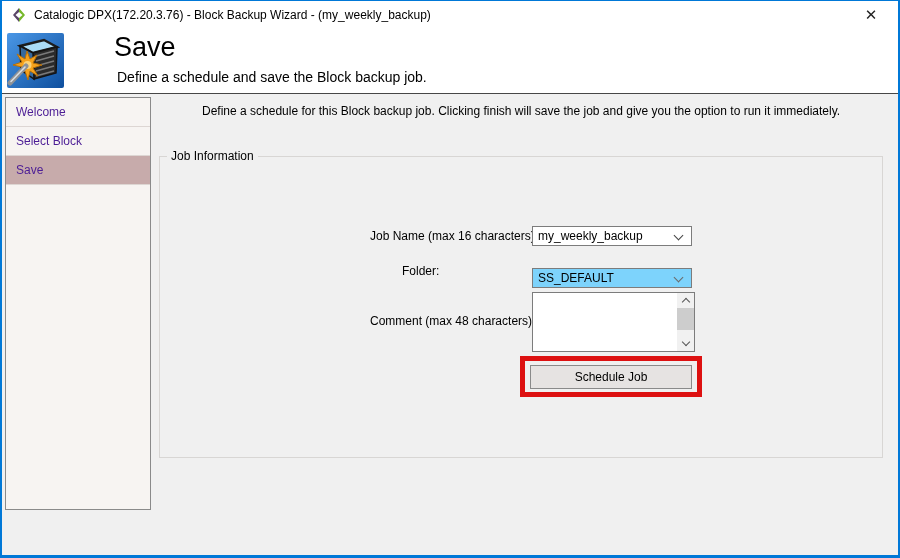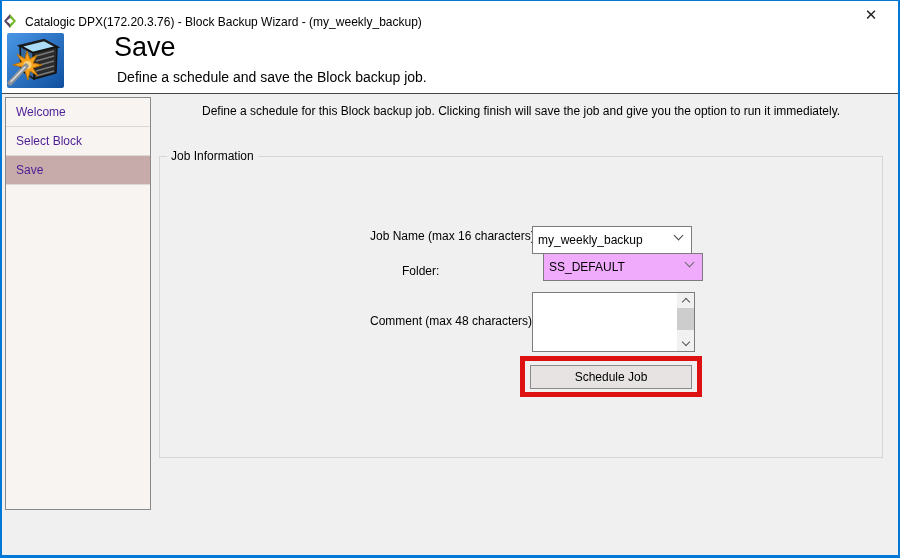--- a/index.html
+++ b/index.html
@@ -9,21 +9,21 @@
     position:relative; background:#fff; overflow:hidden;
   }
   .window {
     position:absolute; inset:0;
     border:2px solid #0078d7; border-top-width:1px; border-bottom-width:3px;
     background:#f0f0f0;
   }
   
   .titlebar {
     position:absolute; left:0; top:0; right:0; height:28px;
-    background:#ffffff; display:flex; align-items:flex-end; 
+    background:#ffffff; display:flex; align-items:center; padding-left:9px;
   }
   .titlebar-icon { width:16px; height:16px; flex:0 0 16px; }
   .titlebar-text { font-size:12px; color:#000; margin-left:7px; white-space:nowrap; }
   .close-btn {
     position:absolute; right:8px; top:0; width:38px; height:28px;
     display:flex; align-items:center; justify-content:center;
     font-size:15px; color:#222; cursor:default;
   }
   
   .header {
@@ -55,30 +55,30 @@
   }
   .group-label {
     position:absolute; top:-8px; left:7px; background:#f0f0f0;
     padding:0 4px; font-size:12px; color:#000;
   }
   .flabel { position:absolute; font-size:12px; color:#000; height:20px; line-height:20px; }
   .lbl-jobname { left:210px; top:69px; }
   .lbl-folder  { left:210px; top:104px;margin-left:32px; }
   .lbl-comment { left:210px; top:154px; }
   .combo {
-    position:absolute; left:372px; width:160px; height:28px;
+    position:absolute; left:372px; width:160px; height:20px;
     border:1px solid #7c7c7c; background:#fff;
     font-size:12px; display:flex; align-items:center; padding-left:5px;
   }
   .combo-jobname { top:69px; padding:0; }
   .combo-jobname input {
     border:0; outline:0; background:transparent; width:130px; height:18px;
     font-family:"Liberation Sans",sans-serif; font-size:12px; padding-left:5px;
   }
-  .combo-folder  { top:96px; background:#f0abfc;margin-left:11px; }
+  .combo-folder  { top:111px; background:#7dd3fc; }
   .chev {
     position:absolute; right:9px; top:5px; width:7px; height:7px;
     border-right:1.4px solid #444; border-bottom:1.4px solid #444;
     transform:rotate(45deg);
   }
   .chev.grey { border-color:#6a6a6a; }
   
   .commentbox {
     position:absolute; left:372px; top:135px; width:163px; height:60px;
     border:1px solid #7c7c7c; background:#fff;

